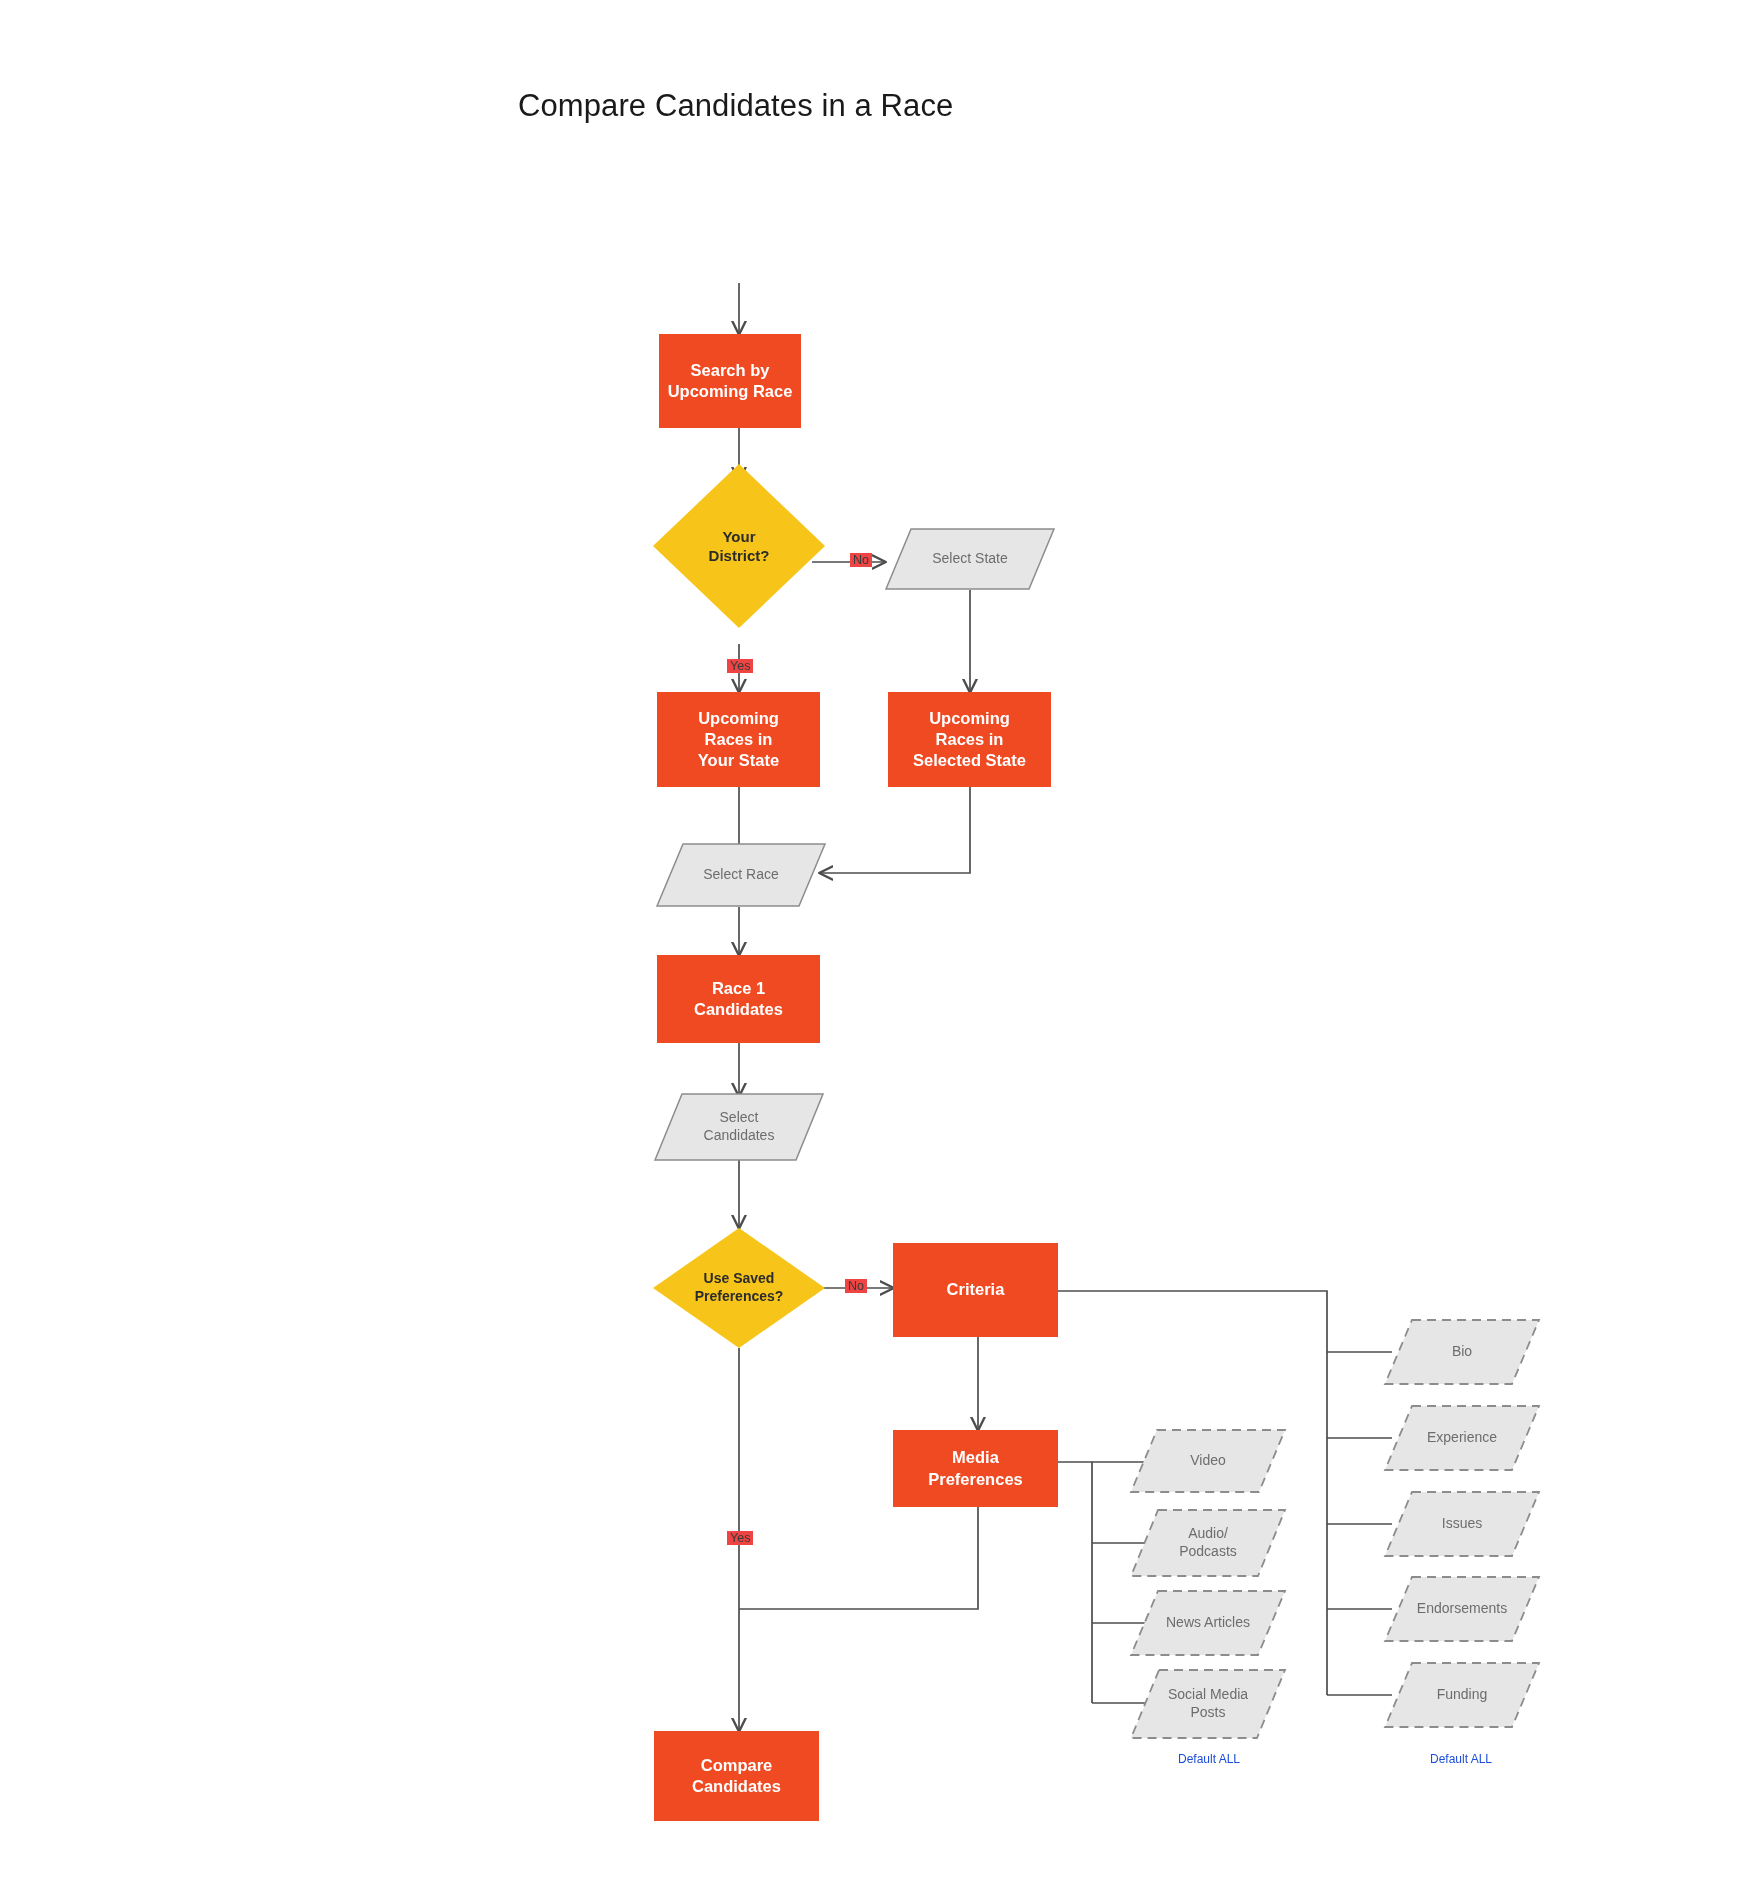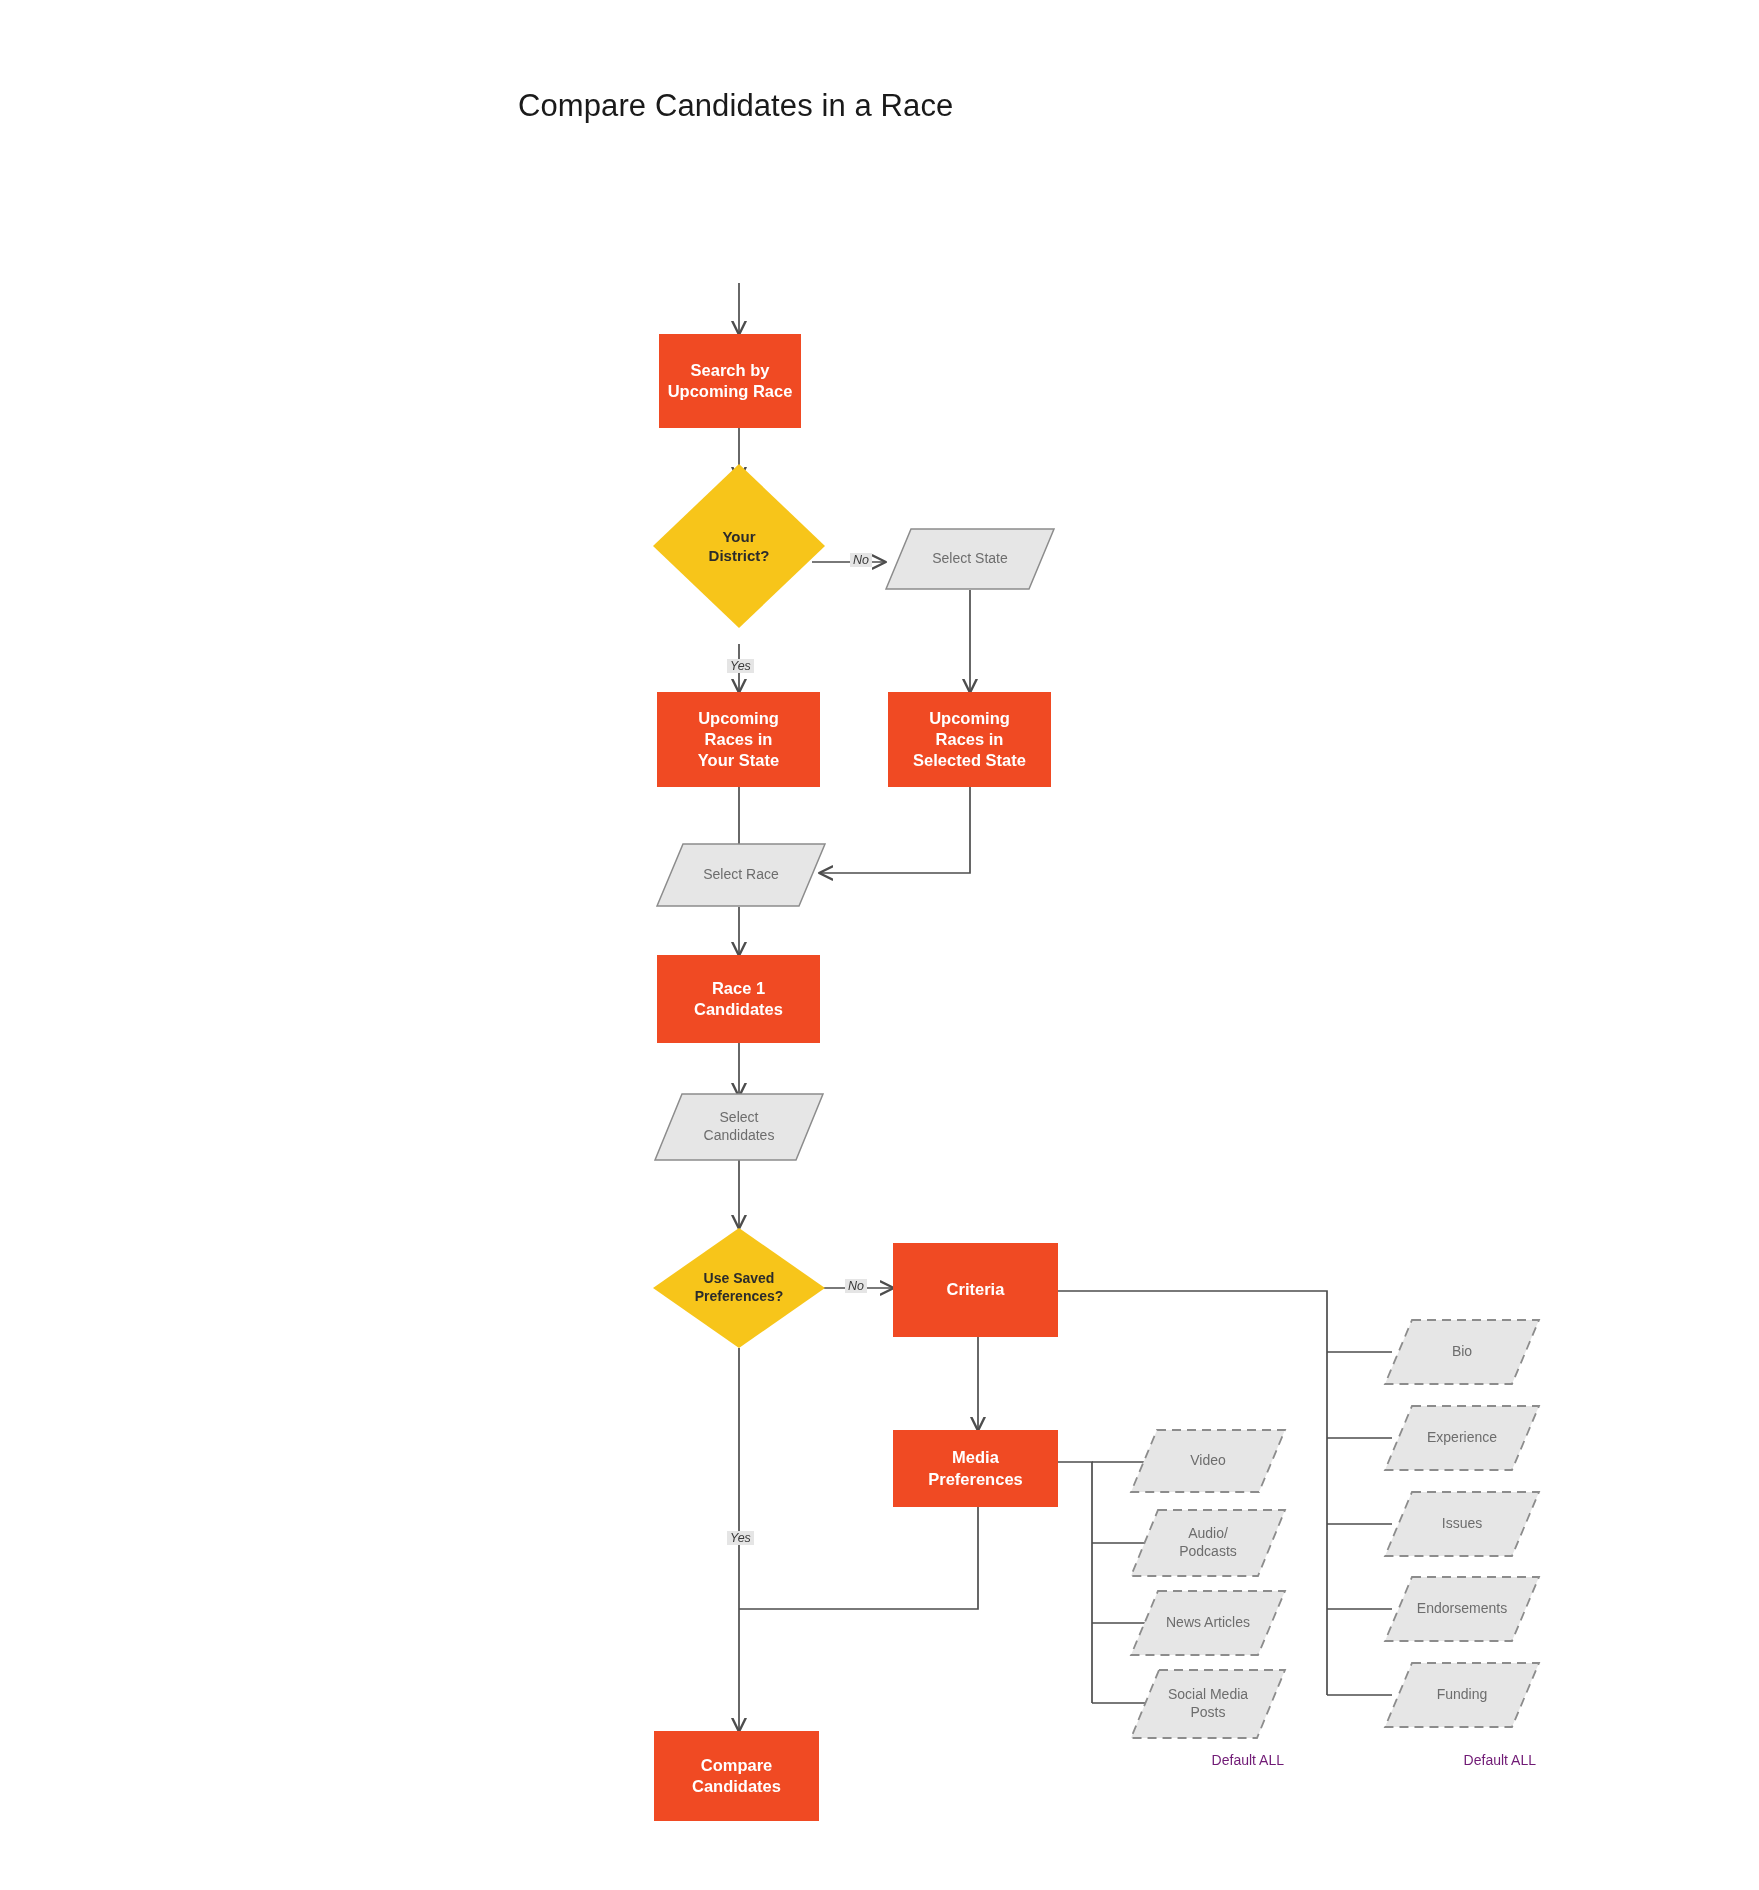--- a/index.html
+++ b/index.html
@@ -82,31 +82,30 @@
   }
   .io-label {
     position: relative;
     z-index: 2;
     pointer-events: none;
   }
   .edge-label {
     position: absolute;
     font-size: 12.5px;
     color: #3a3a3a;
-    background: #e5e5e5;
+    background: #ef4444;
     padding: 0 3px;
     white-space: nowrap;
-    font-style: italic;
   }
   .note-label {
     position: absolute;
-    font-size: 14px;
-    color: #701a75;
+    font-size: 12px;
+    color: #1d4ed8;
     white-space: nowrap;
-    text-align: right;
+    text-align: center;
   }
 </style>
 </head>
 <body>
 
 <div id="canvas">
 
   <div class="diagram-title">Compare Candidates in a Race</div>
 
   <svg class="wires" viewBox="0 0 1759 1890">

